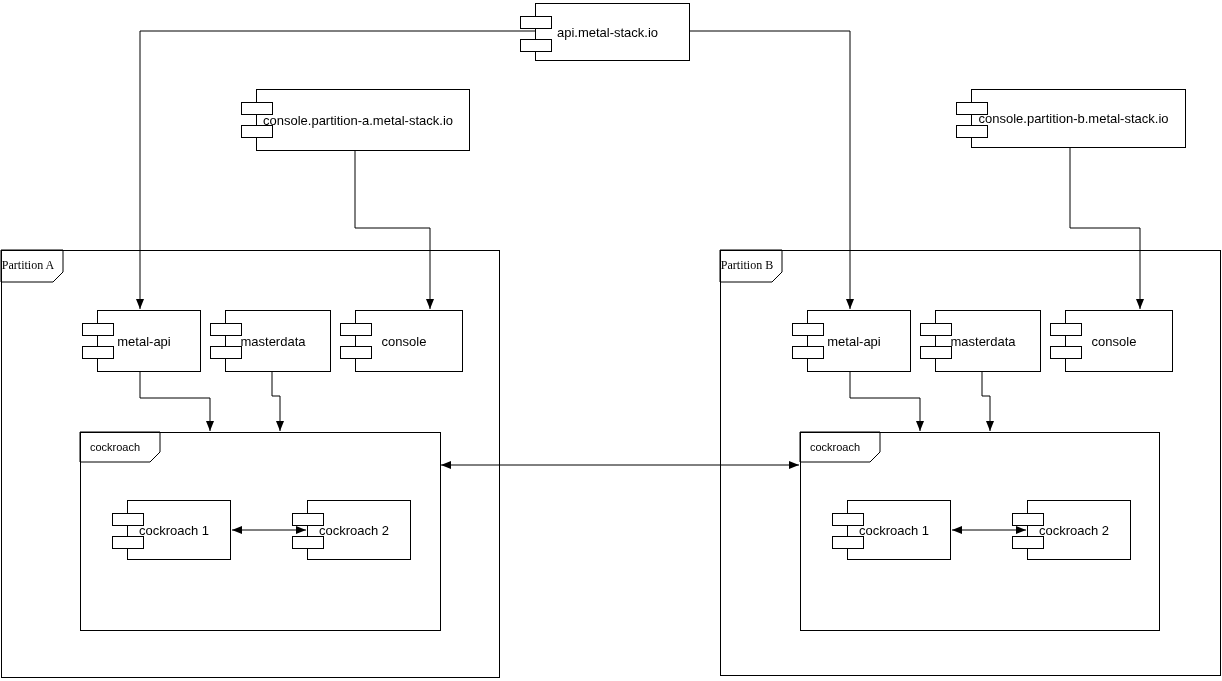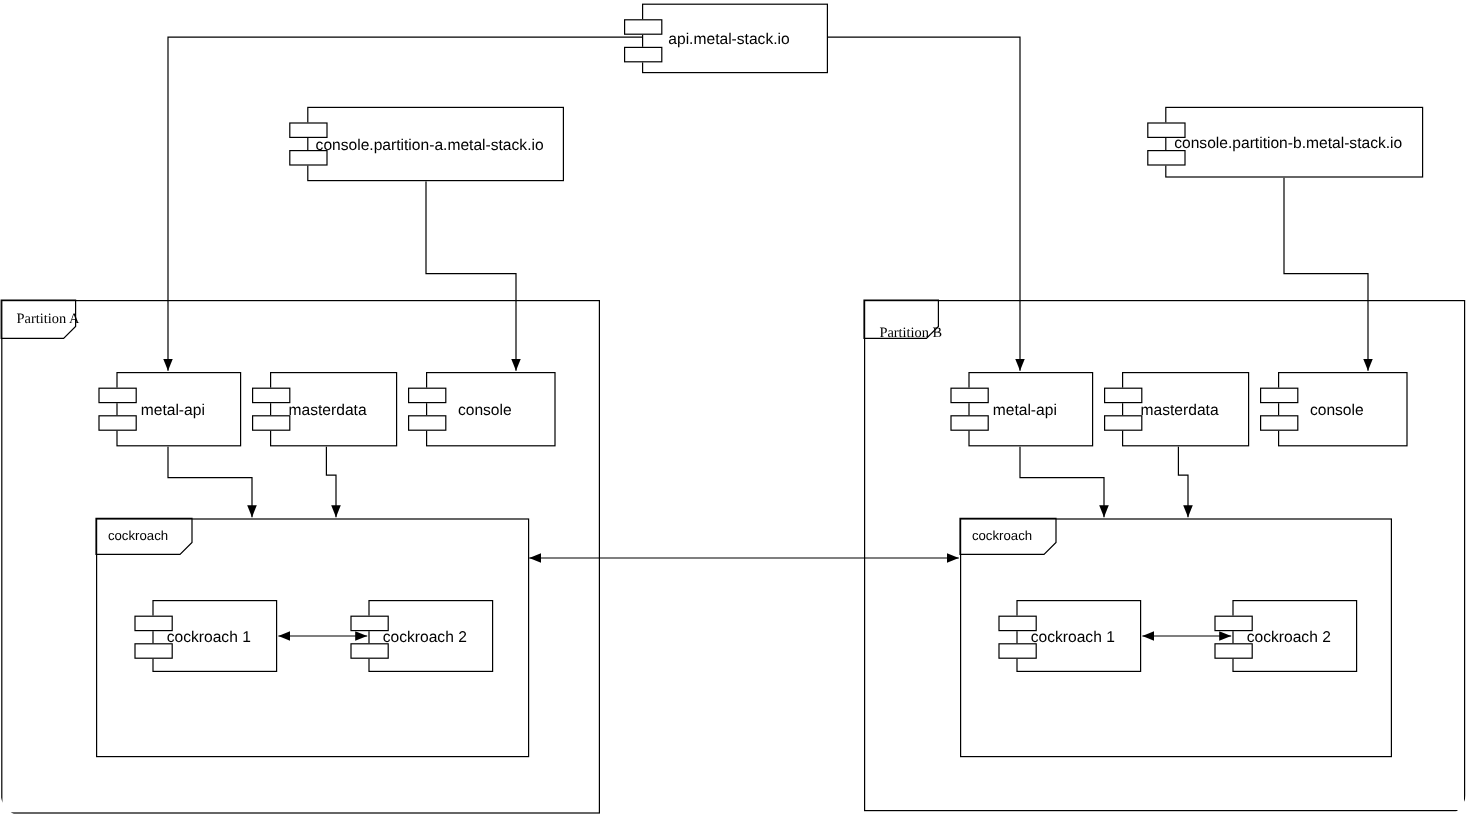--- a/index.html
+++ b/index.html
@@ -1,41 +1,40 @@
 <!DOCTYPE html>
 <html><head>
 <meta charset="utf-8">
 <style>
   html,body { margin:0; padding:0; background:#ffffff; }
   #canvas {
     position:relative; width:1222px; height:681px;
     background:#ffffff; overflow:hidden;
     font-family:"Liberation Sans", sans-serif;
-    border-radius:22px;
     -webkit-font-smoothing:antialiased;
   }
   #edge-layer { position:absolute; left:0; top:0; width:1222px; height:681px; z-index:1; }
   .box { position:absolute; box-sizing:border-box; border:1px solid #000; z-index:2; }
   .component {
     background:#fff; display:flex; align-items:center; justify-content:center;
     font-size:13px; color:#000;
   }
   .component .clabel { padding-right:10px; white-space:nowrap; }
   .ctab {
     position:absolute; left:-16px; width:32px; height:13px;
     background:#fff; border:1px solid #000; box-sizing:border-box;
   }
   .ctab.t1 { top:12px; }
   .ctab.t2 { top:35px; }
   .container-frame { background:transparent; z-index:2; }
   .frame-label {
     position:absolute; z-index:3; display:flex; align-items:center; justify-content:center;
     color:#000; white-space:nowrap;
   }
-  .frame-label.serif { font-family:"Liberation Serif", serif; font-size:12px;padding-left:12px; }
+  .frame-label.serif { font-family:"Liberation Serif", serif; font-size:12px; }
   .frame-label.sans  { font-family:"Liberation Sans", sans-serif; font-size:11px; }
   svg path.edge { stroke:#000; stroke-width:1; fill:none; }
   svg path.tab-shape { stroke:#000; stroke-width:1; fill:#fff; }
 </style>
 </head>
 <body>
 
 <div id="canvas">
 
   <svg id="edge-layer" width="1222" height="681" viewBox="0 0 1222 681">
@@ -108,21 +107,21 @@
     <span class="ctab t2"></span>
     <span class="clabel">cockroach 1</span>
   </div>
   <div class="box component" style="left:307px;top:500px;width:104px;height:60px;">
     <span class="ctab t1"></span>
     <span class="ctab t2"></span>
     <span class="clabel">cockroach 2</span>
   </div>
 
   <div class="box container-frame" style="left:720px;top:250px;width:501px;height:426px;"></div>
-  <div class="frame-label serif" style="left:720px;top:262px;width:54px;height:31px;">Partition B</div>
+  <div class="frame-label serif" style="left:720px;top:250px;width:54px;height:31px;">Partition B</div>
 
   <div class="box component" style="left:807px;top:310px;width:104px;height:62px;">
     <span class="ctab t1"></span>
     <span class="ctab t2"></span>
     <span class="clabel">metal-api</span>
   </div>
   <div class="box component" style="left:935px;top:310px;width:106px;height:62px;">
     <span class="ctab t1"></span>
     <span class="ctab t2"></span>
     <span class="clabel">masterdata</span>

